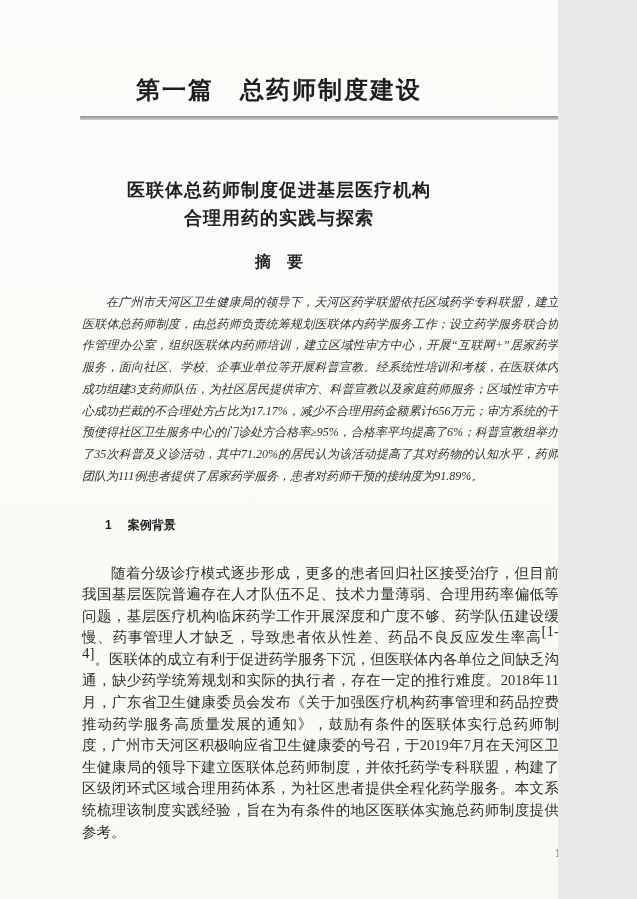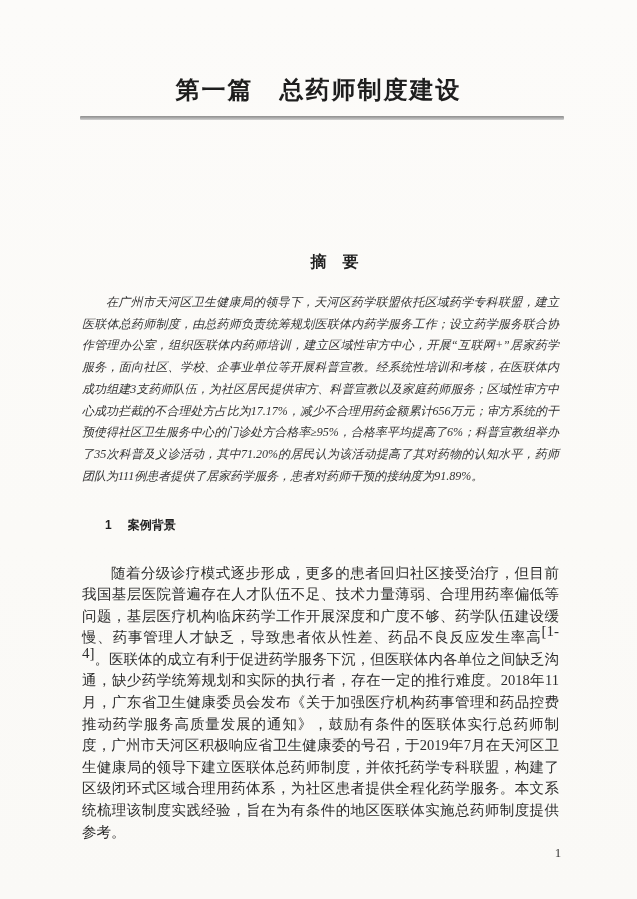--- a/index.html
+++ b/index.html
@@ -7,21 +7,21 @@
     padding: 0;
   }
   body {
     width: 637px;
     height: 899px;
     background: #e9e9e9;
     font-family: "Liberation Serif", "DejaVu Serif", serif;
   }
   .page {
     position: relative;
-    width: 637px;
+    width: 558px;
     height: 899px;
     background: linear-gradient(180deg, #fcfbf9 0%, #fbfaf7 60%, #faf9f6 100%);
     color: #2b2b2b;
     overflow: hidden;
   }
   .part-title {
     position: absolute;
     top: 74px;
     left: 0;
     width: 100%;
@@ -49,21 +49,21 @@
     text-align: center;
     font-size: 18px;
     font-weight: bold;
     line-height: 28px;
     letter-spacing: 1px;
     color: #222;
   }
   .abstract-heading {
     position: absolute;
     top: 252px;
-    left: 16px;
+    left: 0;
     width: 100%;
     text-align: center;
     font-size: 16px;
     font-weight: bold;
     color: #1f1f1f;
     font-family: "Liberation Sans", "DejaVu Sans", sans-serif;
   }
   .abstract-body {
     position: absolute;
     top: 280px;
@@ -118,20 +118,24 @@
 </style>
 </head>
 <body>
 
 <div class="page">
 
   <div class="part-title">第一篇　总药师制度建设</div>
 
   <div class="title-rule"></div>
 
+  <div class="article-title">
+    <div>医联体总药师制度促进基层医疗机构</div>
+    <div>合理用药的实践与探索</div>
+  </div>
 
   <div class="abstract-heading">摘　要</div>
 
   <p class="abstract-body">在广州市天河区卫生健康局的领导下，天河区药学联盟依托区域药学专科联盟，建立医联体总药师制度，由总药师负责统筹规划医联体内药学服务工作；设立药学服务联合协作管理办公室，组织医联体内药师培训，建立区域性审方中心，开展“互联网+”居家药学服务，面向社区、学校、企事业单位等开展科普宣教。经系统性培训和考核，在医联体内成功组建3支药师队伍，为社区居民提供审方、科普宣教以及家庭药师服务；区域性审方中心成功拦截的不合理处方占比为17.17%，减少不合理用药金额累计656万元；审方系统的干预使得社区卫生服务中心的门诊处方合格率≥95%，合格率平均提高了6%；科普宣教组举办了35次科普及义诊活动，其中71.20%的居民认为该活动提高了其对药物的认知水平，药师团队为111例患者提供了居家药学服务，患者对药师干预的接纳度为91.89%。</p>
 
   <div class="section-heading">
     <span class="sec-num">1</span><span>案例背景</span>
   </div>
 
   <p class="body-paragraph">

